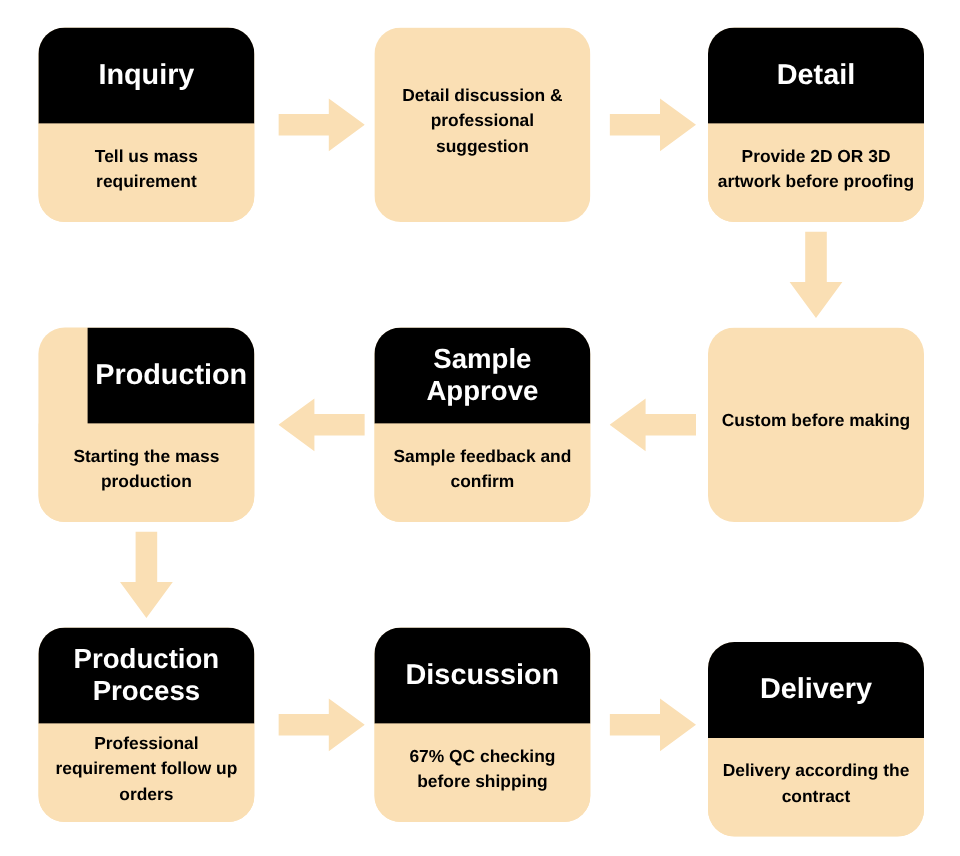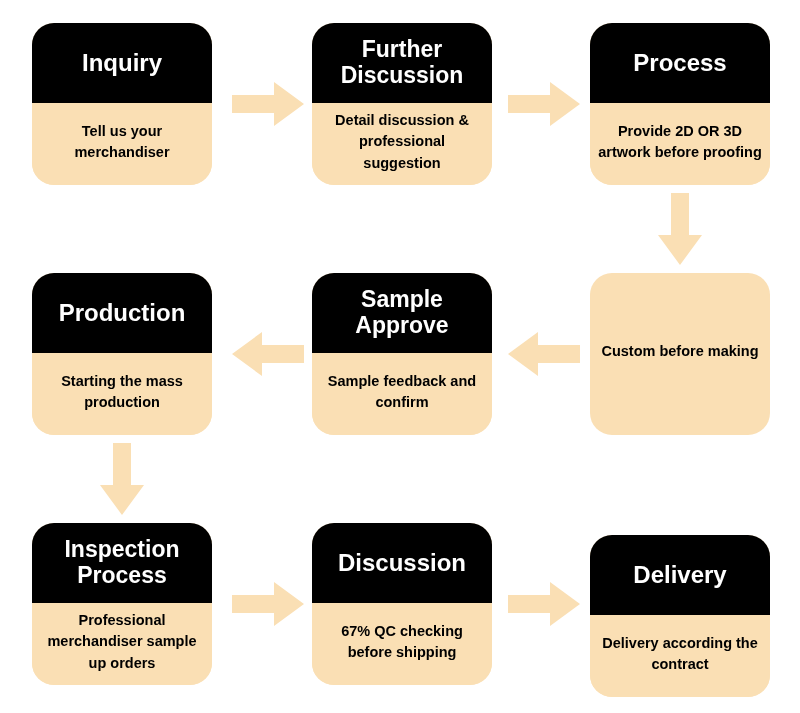--- a/index.html
+++ b/index.html
@@ -68,21 +68,21 @@
     line-height: 1.45;
     padding: 0 8px 4px 8px;
     box-sizing: border-box;
   }
 
   
   .n-inquiry            { left: 32px;  top: 23px;  }
   .n-further-discussion { left: 312px; top: 23px;  }
   .n-artwork            { left: 590px; top: 23px;  }
 
-  .n-production         { left: 32px;  top: 273px; }
+  .n-production         { left: 32px;  top: 273px; align-items: flex-end; }
   .n-sample-approve     { left: 312px; top: 273px; }
   .n-sample             { left: 590px; top: 273px; }
 
   .n-production-process { left: 32px;  top: 523px; }
   .n-inspection         { left: 312px; top: 523px; }
   .n-delivery           { left: 590px; top: 523px; margin-top: 12px; }
 
   
   .arrow {
     position: absolute;
@@ -106,50 +106,49 @@
   .a-process-inspection{ left: 232px; top: 581px; }
   .a-inspection-delivery{ left: 508px; top: 581px; }
 </style>
 </head>
 <body>
 
 <div id="flowchart">
 
   <div class="node n-inquiry">
     <div class="node-header">Inquiry</div>
-    <div class="node-body">Tell us your merchandiser</div>
+    <div class="node-body">Tell us mass requirement</div>
   </div>
 
   <div class="node n-further-discussion two-line-title">
-    <div class="node-header">Further Discussion</div>
     <div class="node-body">Detail discussion &amp; professional suggestion</div>
   </div>
 
   <div class="node n-artwork">
-    <div class="node-header">Process</div>
+    <div class="node-header">Detail</div>
     <div class="node-body">Provide 2D OR 3D artwork before proofing</div>
   </div>
 
   <div class="node n-production">
     <div class="node-header">Production</div>
     <div class="node-body">Starting the mass production</div>
   </div>
 
   <div class="node n-sample-approve two-line-title">
     <div class="node-header">Sample Approve</div>
     <div class="node-body">Sample feedback and confirm</div>
   </div>
 
   <div class="node n-sample">
     <div class="node-body">Custom before making</div>
   </div>
 
   <div class="node n-production-process two-line-title">
-    <div class="node-header">Inspection Process</div>
-    <div class="node-body">Professional merchandiser sample up orders</div>
+    <div class="node-header">Production Process</div>
+    <div class="node-body">Professional requirement follow up orders</div>
   </div>
 
   <div class="node n-inspection">
     <div class="node-header">Discussion</div>
     <div class="node-body">67% QC checking before shipping</div>
   </div>
 
   <div class="node n-delivery">
     <div class="node-header">Delivery</div>
     <div class="node-body">Delivery according the contract</div>

